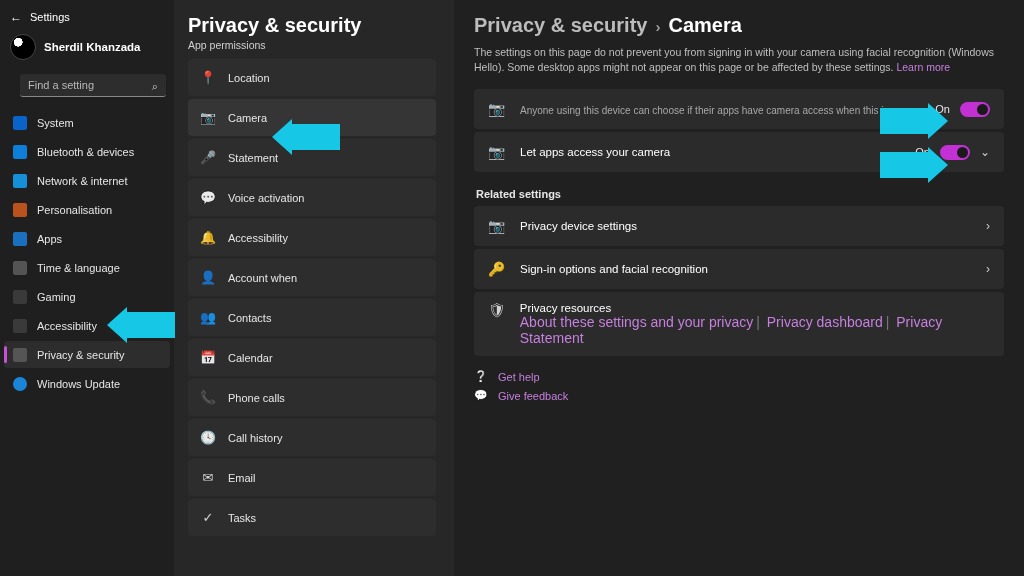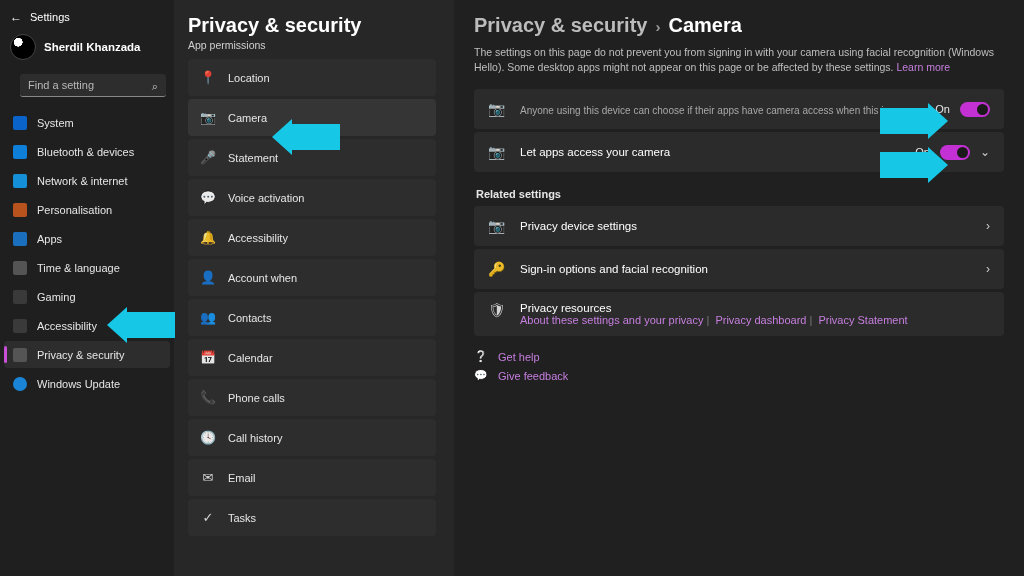--- a/index.html
+++ b/index.html
@@ -53,21 +53,21 @@
   .toggle { width:30px; height:15px; border-radius:8px; background:#c331d4; position:relative; }
   .toggle::after { content:""; position:absolute; right:2px; top:2px; width:11px; height:11px; border-radius:50%; background:#1a1a1a; }
   .chev { color:#ccc; font-size:12px; }
 
   .section-label { font-size:11px; font-weight:600; color:#e6e6e6; margin:16px 0 6px 2px; }
 
   .link-row { background:#2b2b2b; border-radius:4px; padding:12px 14px; display:flex; align-items:center; gap:14px; margin-bottom:3px; cursor:pointer; font-size:11.5px; color:#fff; }
   .link-row .spacer { flex:1; }
 
   .res-card { background:#2b2b2b; border-radius:4px; padding:10px 14px; display:flex; gap:14px; margin-bottom:3px; }
-  .res-links { font-size:11px; }
+  .res-links { font-size:14px; }
   .res-links a { color:#c77fe0; text-decoration:none; }
   .res-links .bar { color:#777; margin:0 3px; }
 
   .footer-links { margin-top:14px; display:flex; flex-direction:column; gap:6px; font-size:11px; }
   .footer-link { display:flex; align-items:center; gap:10px; color:#c77fe0; cursor:pointer; }
   .footer-link .fico { color:#d0d0d0; width:14px; text-align:center; }
 
   
   .arrow { position:absolute; width:50px; height:26px; background:#17c8e6; pointer-events:none; }
   .arrow::after { content:""; position:absolute; top:50%; transform:translateY(-50%); width:0; height:0; border-top:18px solid transparent; border-bottom:18px solid transparent; }

